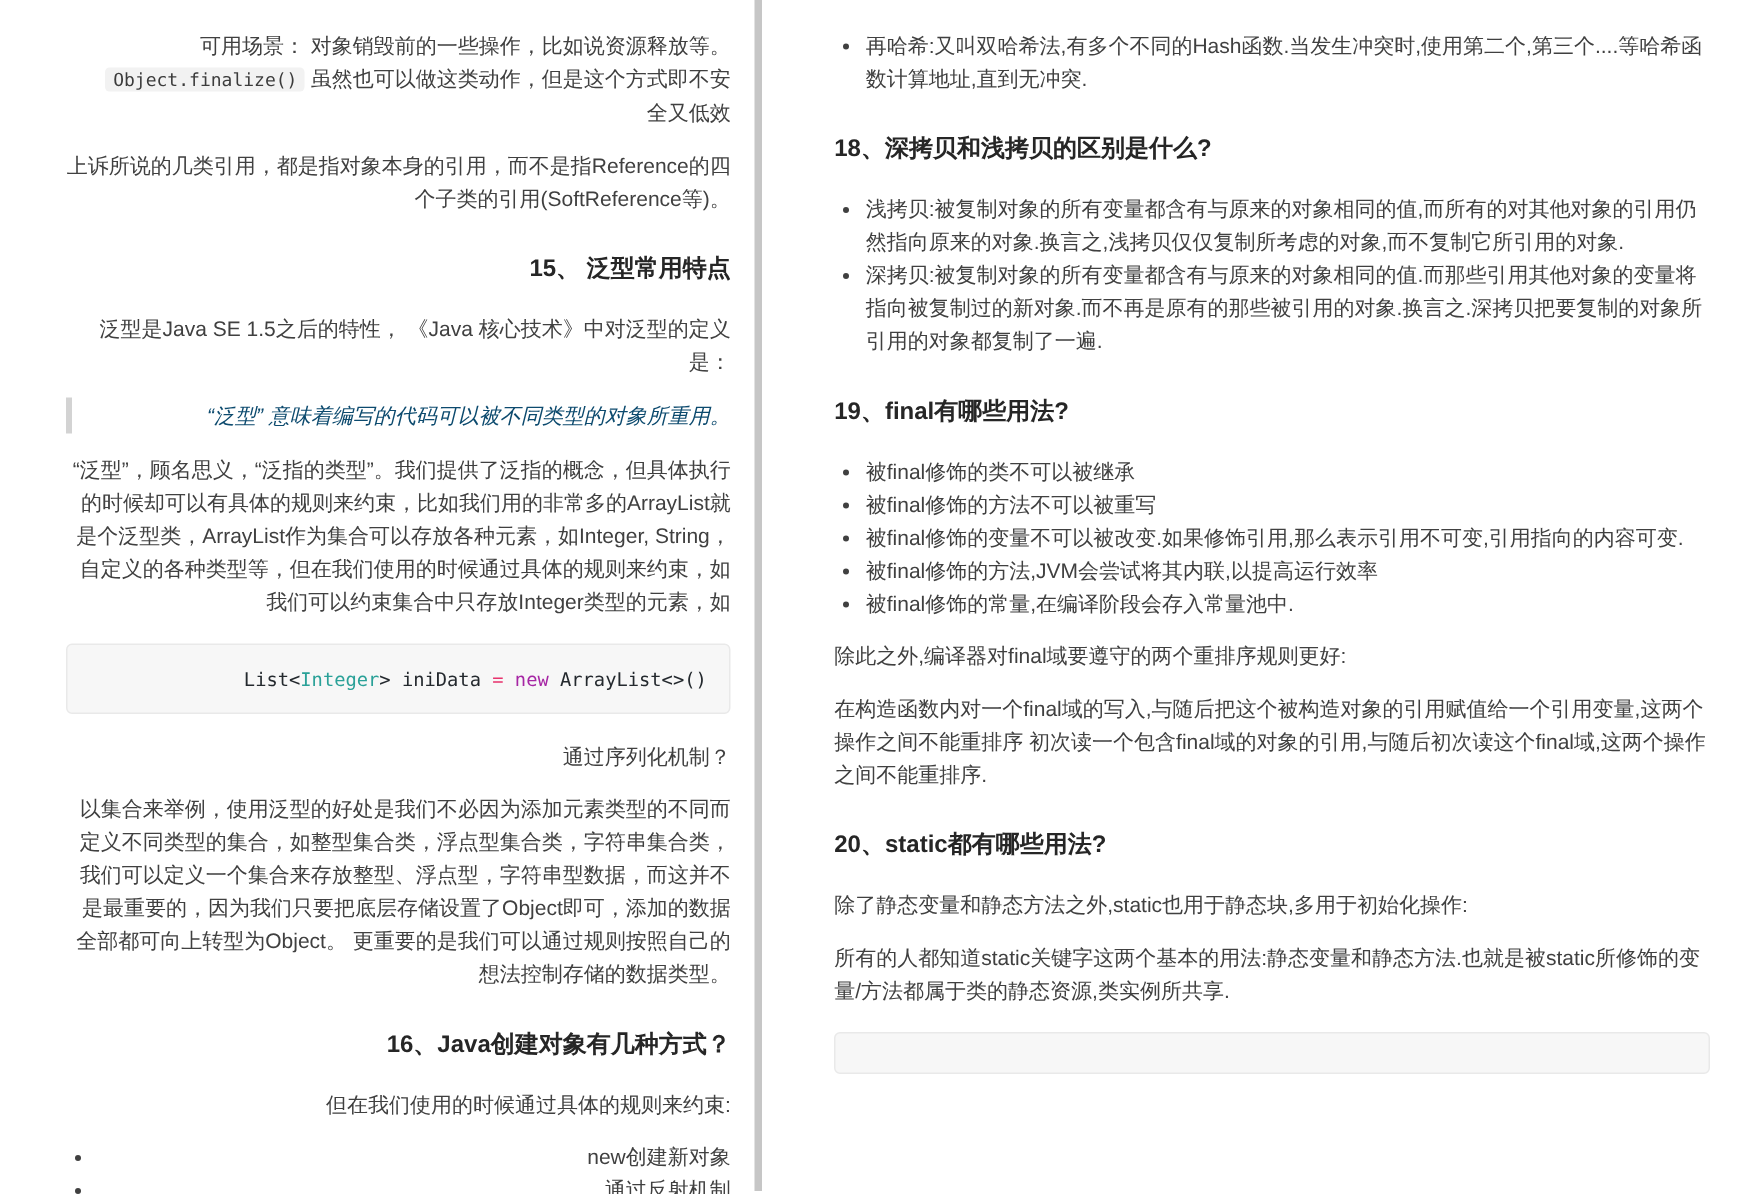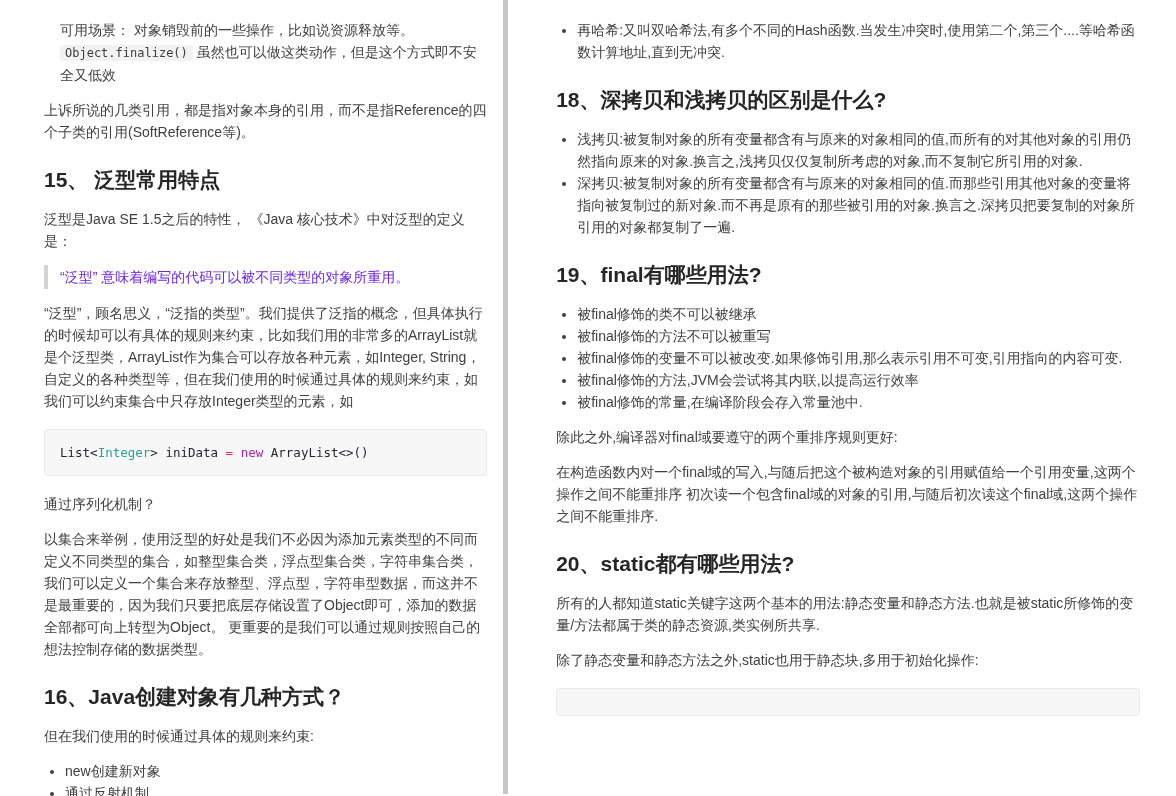--- a/index.html
+++ b/index.html
@@ -5,41 +5,41 @@
   * { margin:0; padding:0; box-sizing:border-box; }
   html,body { width:1176px; height:796px; }
   body {
     background:#ffffff;
     font-family:"Liberation Sans", sans-serif;
     color:#404040;
     overflow:hidden;
   }
   .spread { display:flex; width:1176px; height:796px; background:#ffffff; }
   .page { background:#ffffff; height:796px; overflow:hidden; }
-  .page-left  { width:520px; padding:6px 16px 0 44px; }
+  .page-left  { width:520px; padding:6px 16px 0 44px;text-align:right; }
   .divider    { width:5px; height:794px; background:#c6c6c6; flex:0 0 auto; }
   .page-right { width:690px; padding:6px 36px 0 48px; }
 
   p  { font-size:14px; line-height:22px; color:#404040; margin:13px 0; }
   .p-indent { margin-left:16px; }
 
   h2 {
-    font-size:21px; line-height:26px; font-weight:700;
+    font-size:16px; line-height:26px; font-weight:700;
     color:#262626; margin:24px 0 15px 0;
   }
 
   ul { margin:13px 0; padding-left:21px; list-style:disc; }
   li { font-size:14px; line-height:22px; color:#404040; }
 
   blockquote {
     border-left:4px solid #d3d3d3;
     padding:1px 0 1px 12px;
     margin:13px 0;
-    color:#6d28d9;
-    font-size:14px; line-height:22px;
+    color:#0c4a6e;
+    font-size:14px; line-height:22px;font-style:italic;
   }
 
   .inline-code {
     font-family:"DejaVu Sans Mono","Liberation Mono",monospace;
     font-size:12px;
     background:#f2f2f2;
     border-radius:3px;
     padding:1px 5px;
     color:#3c3c3c;
     white-space:nowrap;
@@ -127,23 +127,23 @@
       <li>被final修饰的方法,JVM会尝试将其内联,以提高运行效率</li>
       <li>被final修饰的常量,在编译阶段会存入常量池中.</li>
     </ul>
 
     <p>除此之外,编译器对final域要遵守的两个重排序规则更好:</p>
 
     <p>在构造函数内对一个final域的写入,与随后把这个被构造对象的引用赋值给一个引用变量,这两个操作之间不能重排序 初次读一个包含final域的对象的引用,与随后初次读这个final域,这两个操作之间不能重排序.</p>
 
     <h2>20、static都有哪些用法?</h2>
 
+    <p>除了静态变量和静态方法之外,static也用于静态块,多用于初始化操作:</p>
+
     <p>所有的人都知道static关键字这两个基本的用法:静态变量和静态方法.也就是被static所修饰的变量/方法都属于类的静态资源,类实例所共享.</p>
-
-    <p>除了静态变量和静态方法之外,static也用于静态块,多用于初始化操作:</p>
 
     <div class="code-block">
       
       
       
       
       
     </div>
 
   </div>

